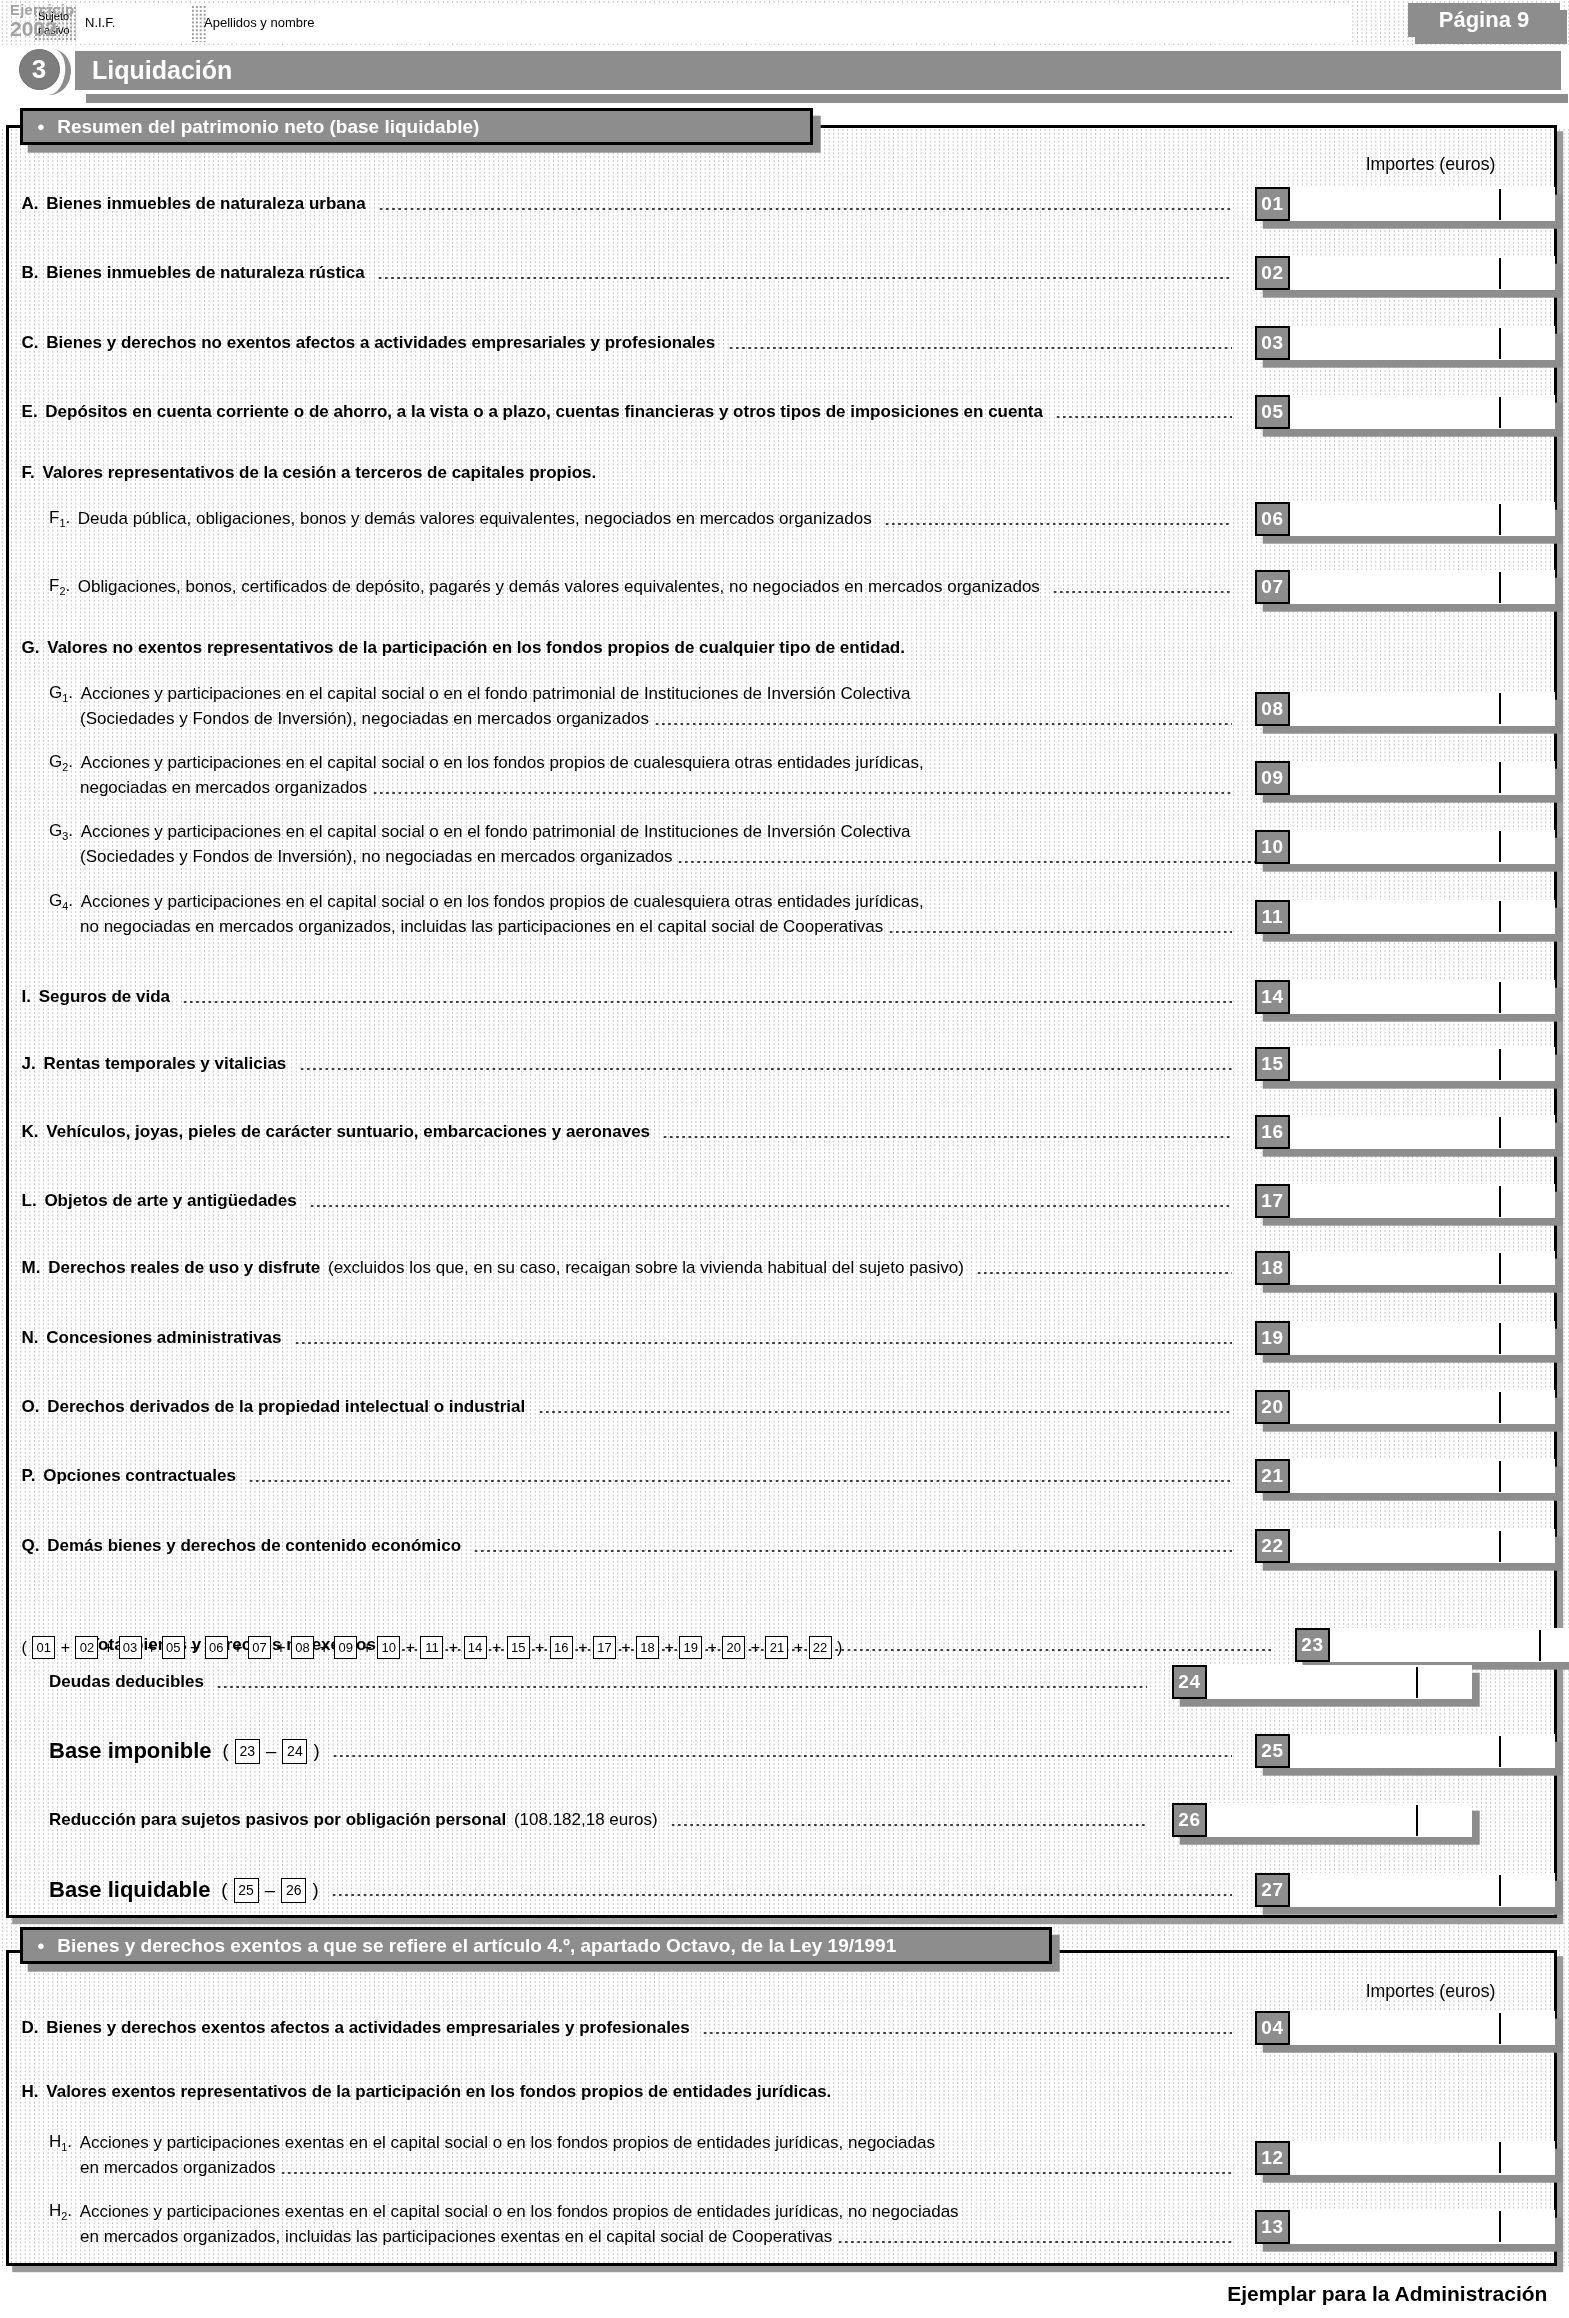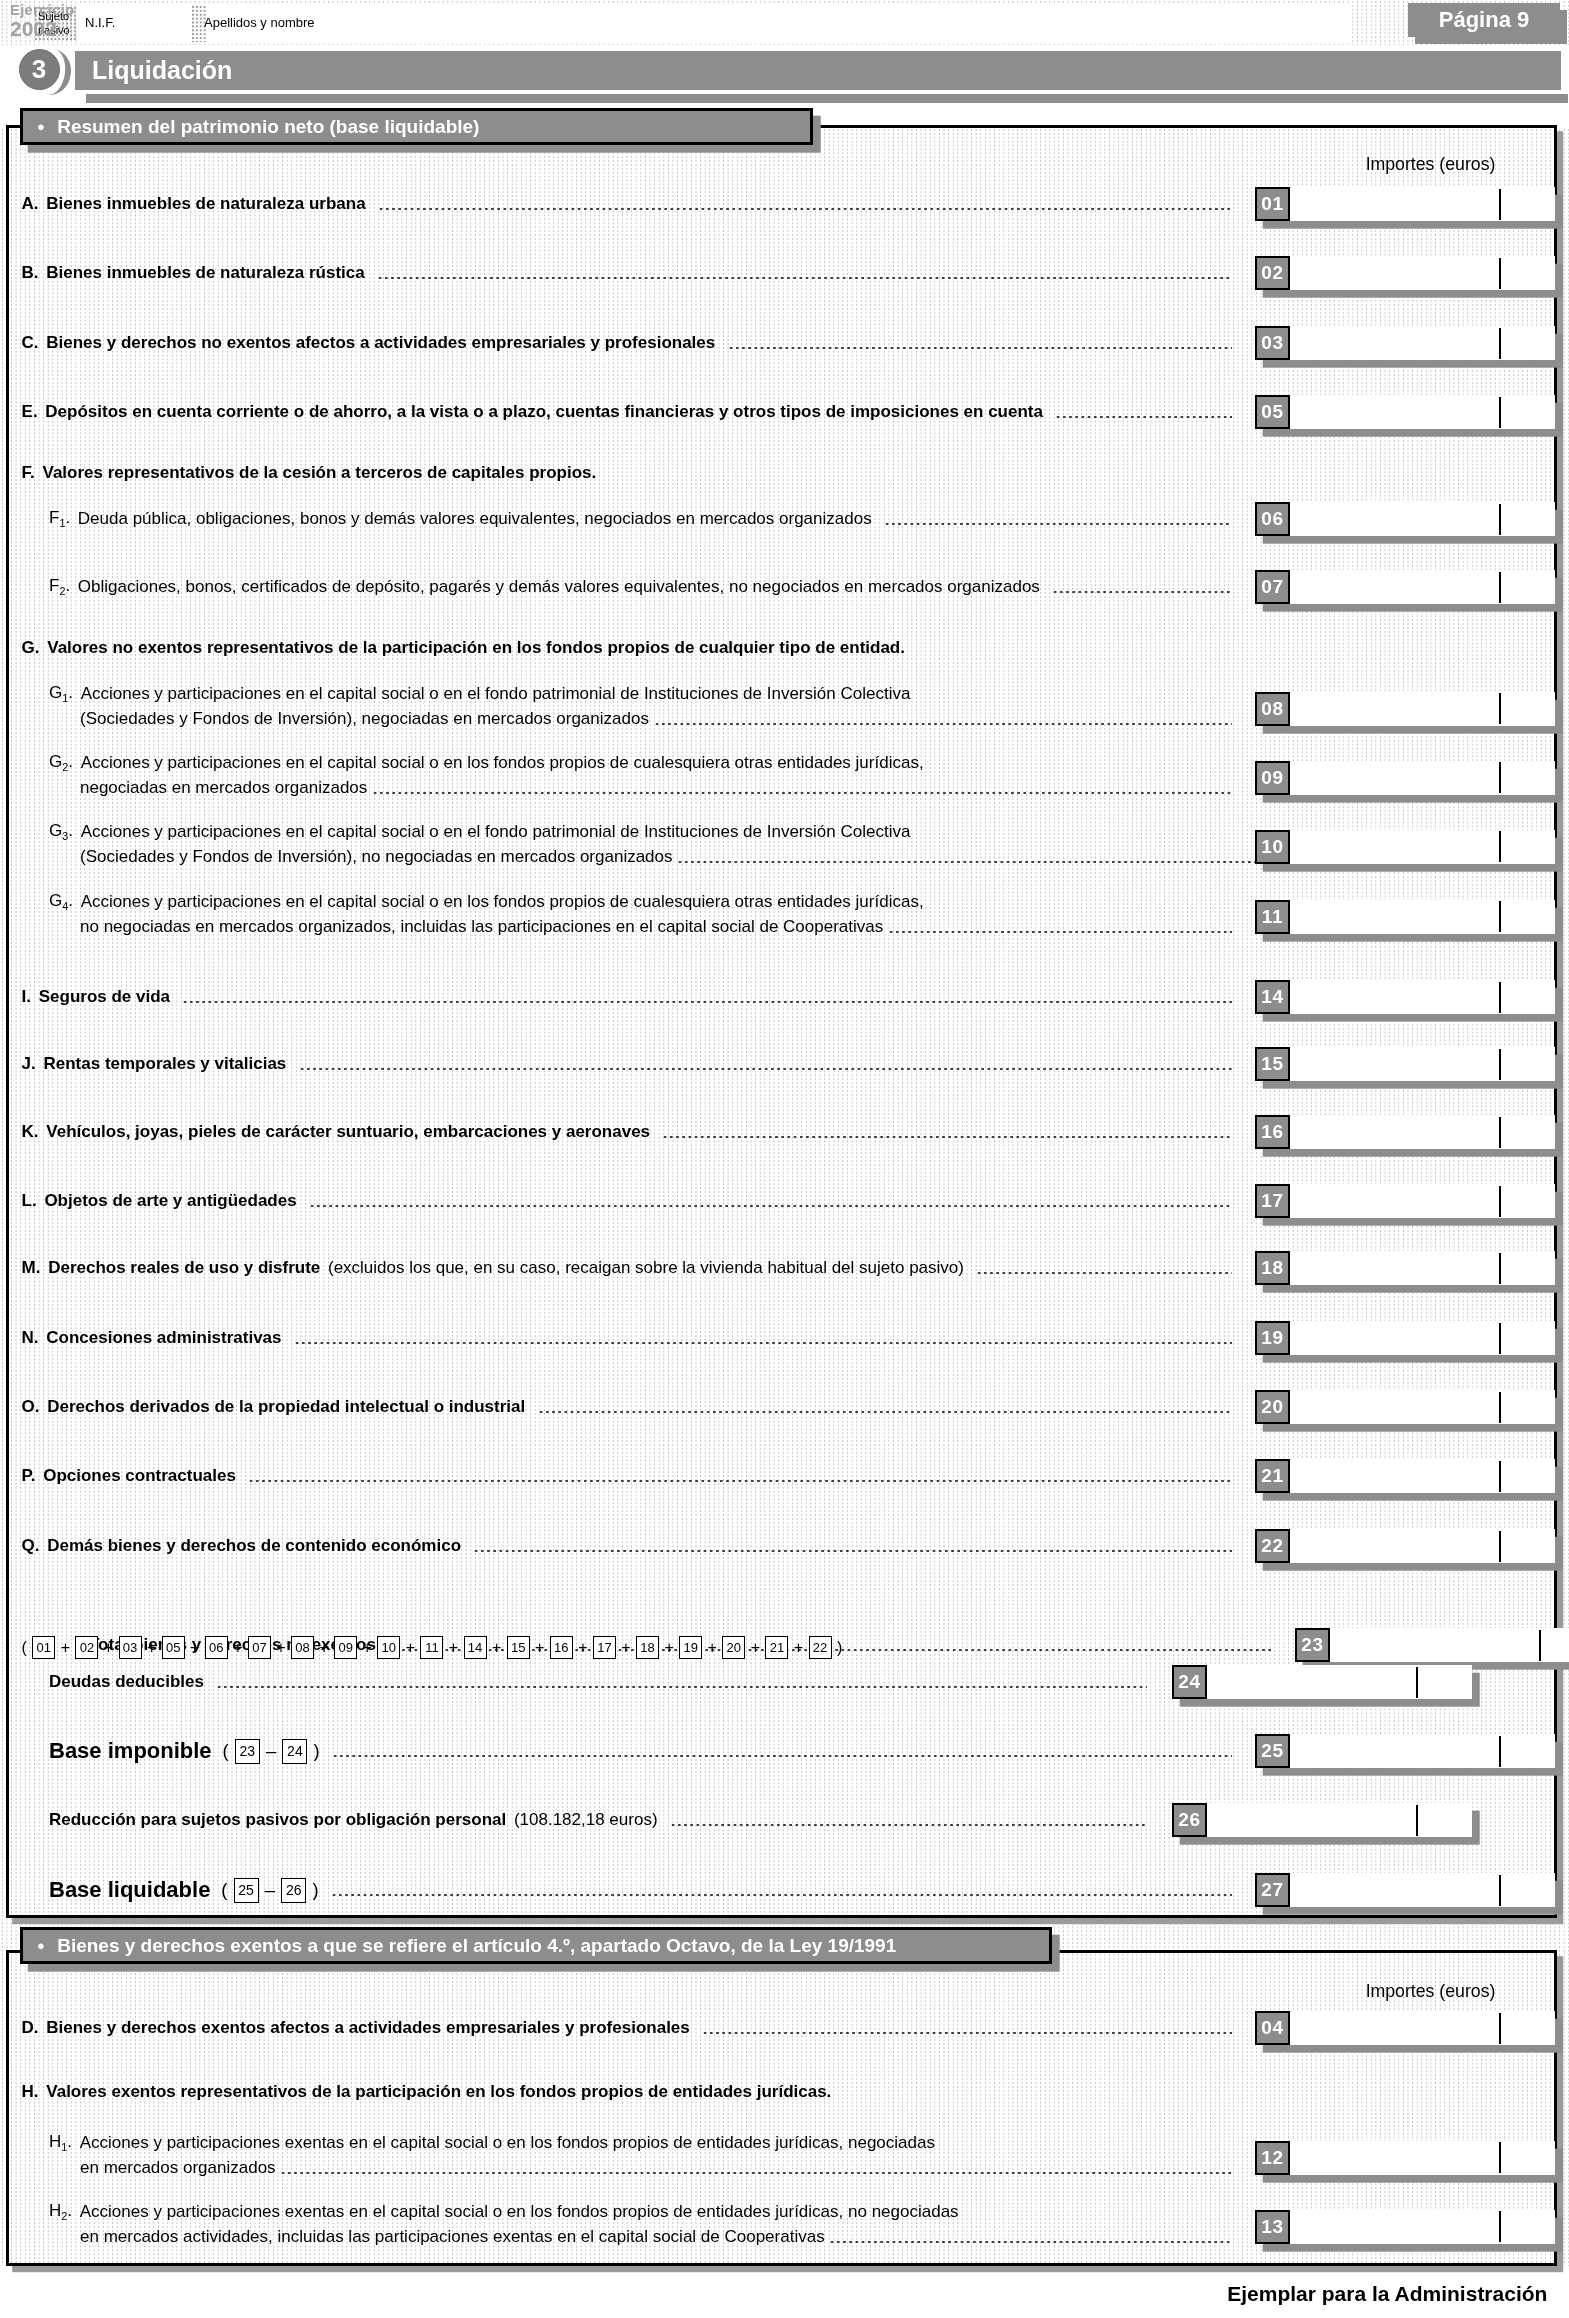--- a/index.html
+++ b/index.html
@@ -510,21 +510,21 @@
           <span class="numbox">12</span>
           <div class="field"></div>
         </div>
       </div>
       <div class="row item2 subrow" style="top: 2199px;">
         <div class="l1">
           <span class="ltr"><span>H</span><sub>2</sub><span>.</span></span>
           <span class="txt">Acciones y participaciones exentas en el capital social o en los fondos propios de entidades jurídicas, no negociadas</span>
         </div>
         <div class="l2">
-          <span class="txt">en mercados actividades, incluidas las participaciones exentas en el capital social de Cooperativas</span>
+          <span class="txt">en mercados organizados, incluidas las participaciones exentas en el capital social de Cooperativas</span>
           <div class="leader"></div>
         </div>
         <div class="amt">
           <span class="numbox">13</span>
           <div class="field"></div>
         </div>
       </div>
     </div>
 
   <div class="footer">Ejemplar para la Administración</div>

